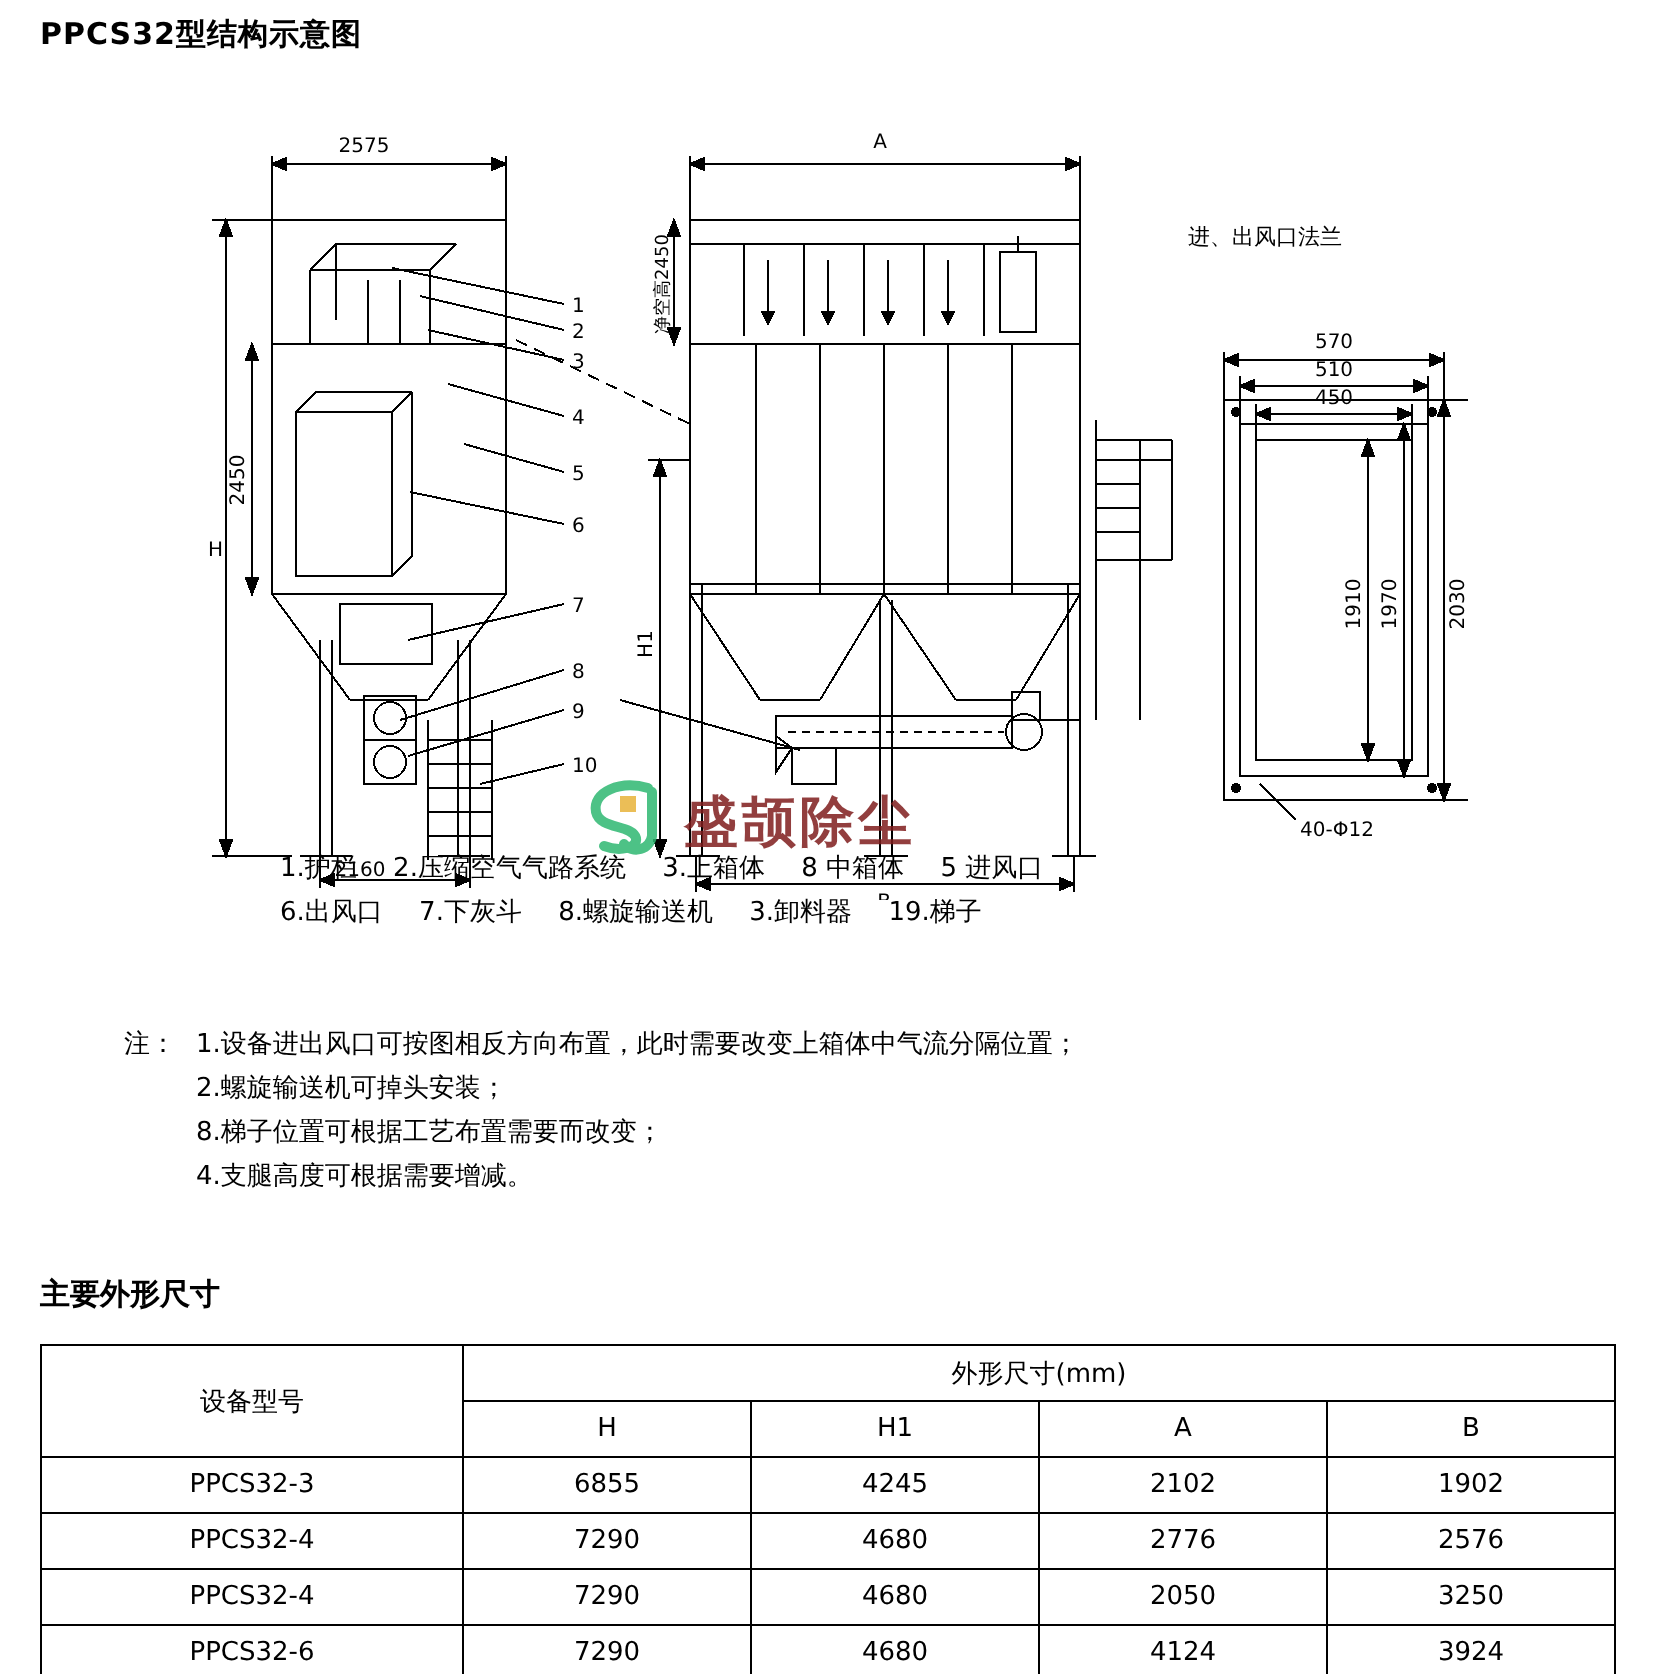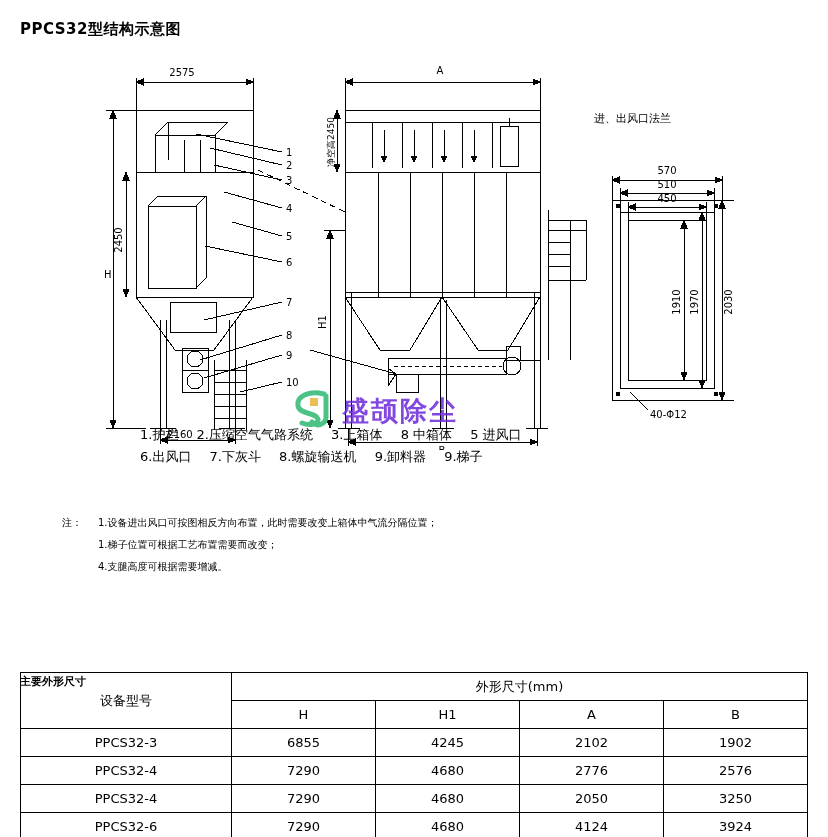--- a/index.html
+++ b/index.html
@@ -5,59 +5,59 @@
   html,body{margin:0;padding:0;}
   body{
     width:828px;height:837px;
     background:#ffffff;
     font-family:"DejaVu Sans","Liberation Sans",sans-serif;
     color:#000;
     position:relative;
     overflow:hidden;
   }
   .title{
-    position:absolute;left:20px;top:20px;
+    position:absolute;left:20px;top:8px;
     font-size:15px;font-weight:bold;letter-spacing:0.5px;
   }
   .diagram{
     position:absolute;left:0;top:30px;width:780px;height:420px;
   }
   .legend{
     position:absolute;left:140px;top:424px;width:620px;
     font-size:13px;line-height:22px;
   }
   .legend .row{white-space:nowrap;}
   .legend .itm{display:inline-block;margin-right:14px;}
   .notes{
     position:absolute;left:62px;top:512px;width:700px;
-    font-size:10px;line-height:22px;
+    font-size:13px;line-height:22px;
   }
   .notes .nline{white-space:nowrap;}
   .notes .lead{display:inline-block;width:36px;}
   .sect-title{
-    position:absolute;left:20px;top:674px;
-    font-size:11px;font-weight:bold;
+    position:absolute;left:20px;top:638px;
+    font-size:15px;font-weight:bold;
   }
   table.dims{
     position:absolute;left:20px;top:672px;
     border-collapse:collapse;
     width:788px;
     font-size:13px;
   }
   table.dims td,table.dims th{
     border:1px solid #000;
     text-align:center;
     padding:4px 0;
     font-weight:normal;
   }
   table.dims .h-model{width:210px;}
   table.dims tr{height:28px;}
   .wm{
     position:absolute;left:290px;top:388px;
-    font-size:27px;font-weight:bold;color:#6d28d9;opacity:.85;
+    font-size:27px;font-weight:bold;color:#7f1d1d;opacity:.85;
     letter-spacing:2px;
     font-family:"DejaVu Sans","Liberation Sans",sans-serif;
   }
   .wm .logo{
     display:inline-block;width:52px;height:40px;position:relative;vertical-align:-8px;
   }
   svg{display:block;}
   text{font-family:"DejaVu Sans","Liberation Sans",sans-serif;}
 </style>
 </head>
@@ -321,31 +321,34 @@
     <span class="itm">1.护栏</span>
     <span class="itm">2.压缩空气气路系统</span>
     <span class="itm">3.上箱体</span>
     <span class="itm">8 中箱体</span>
     <span class="itm">5 进风口</span>
   </div>
   <div class="row">
     <span class="itm">6.出风口</span>
     <span class="itm">7.下灰斗</span>
     <span class="itm">8.螺旋输送机</span>
-    <span class="itm">9.卸料器</span>
-    <span class="itm">9.梯子</span>
+    <span class="itm">3.卸料器</span>
+    <span class="itm">19.梯子</span>
   </div>
 </div>
 
 <div class="notes">
   <div class="nline">
     <span class="lead">注：</span><span>1.设备进出风口可按图相反方向布置，此时需要改变上箱体中气流分隔位置；</span>
   </div>
   <div class="nline">
-    <span class="lead"></span><span>1.梯子位置可根据工艺布置需要而改变；</span>
+    <span class="lead"></span><span>2.螺旋输送机可掉头安装；</span>
+  </div>
+  <div class="nline">
+    <span class="lead"></span><span>8.梯子位置可根据工艺布置需要而改变；</span>
   </div>
   <div class="nline">
     <span class="lead"></span><span>4.支腿高度可根据需要增减。</span>
   </div>
 </div>
 
 <div class="sect-title">主要外形尺寸</div>
 
 <table class="dims">
   <tbody>

